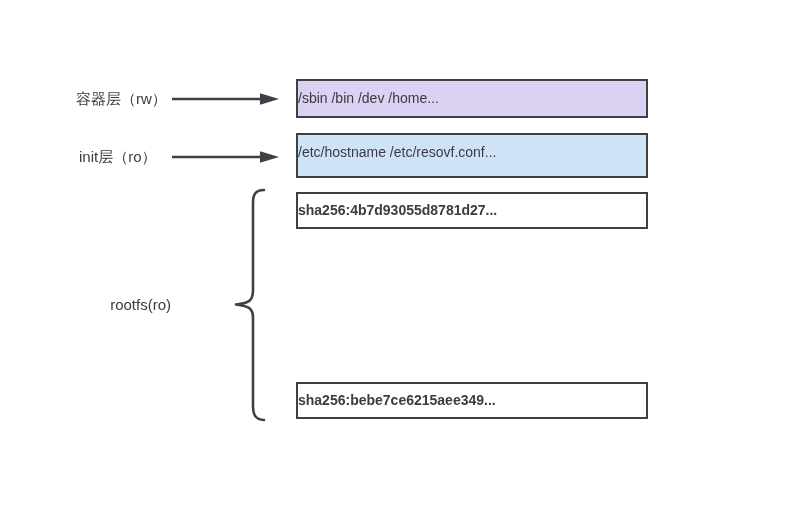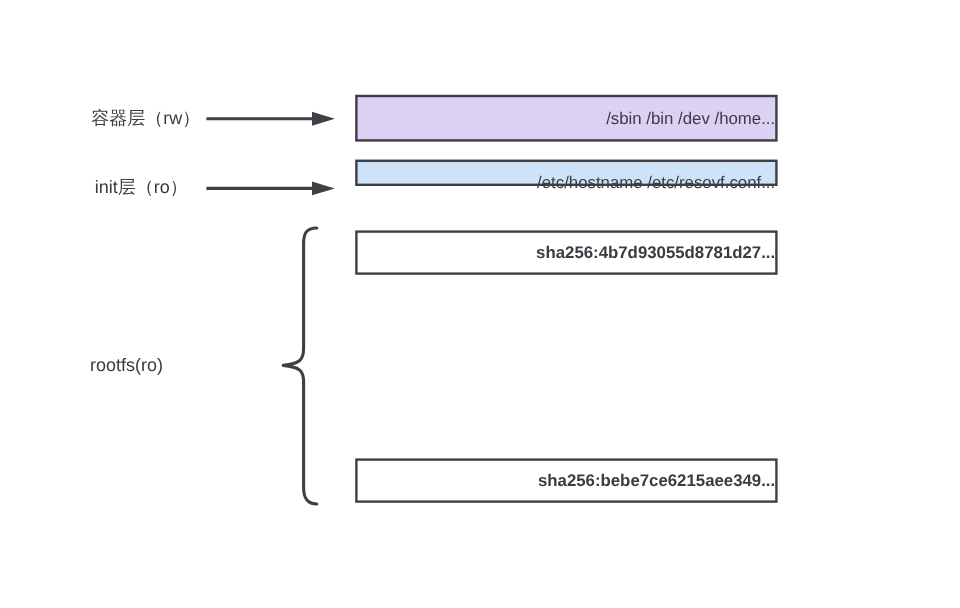--- a/index.html
+++ b/index.html
@@ -14,41 +14,41 @@
   .layer-label {
     position: absolute;
     color: #3b3b3b;
     font-size: 15px;
     font-weight: 400;
     white-space: nowrap;
     line-height: 18px;
   }
   .label-container { left: 76px; top: 90px; }
   .label-init      { left: 79px; top: 148px; }
-  .label-rootfs    { left: 75px; top: 296px; width: 96px; text-align: left; }
+  .label-rootfs    { left: 75px; top: 296px; width: 96px; text-align: right; }
   .arrow {
     position: absolute;
     width: 110px;
     height: 14px;
   }
   .arrow-container { left: 170px; top: 92px; }
   .arrow-init      { left: 170px; top: 150px; }
   .box {
     position: absolute;
     left: 296px;
     width: 352px;
     box-sizing: border-box;
     border: 2px solid #3f3f46;
     color: #3b3b43;
     font-size: 14px;
-    text-align: right;
+    text-align: left;
     background: #ffffff;
   }
   .box-container { top: 79px;  height: 39px; line-height: 35px; }
-  .box-init      { top: 133px; height: 22px; line-height: 35px; }
+  .box-init      { top: 133px; height: 45px; line-height: 35px; }
   .box-sha       { height: 37px; line-height: 33px; font-weight: bold; }
   .box-sha-0 { top: 192px; }
   .box-sha-1 { top: 252px; }
   .box-sha-2 { top: 316px; }
   .box-sha-3 { top: 382px; }
   .brace {
     position: absolute;
     left: 230px;
     top: 184px;
     width: 40px;

